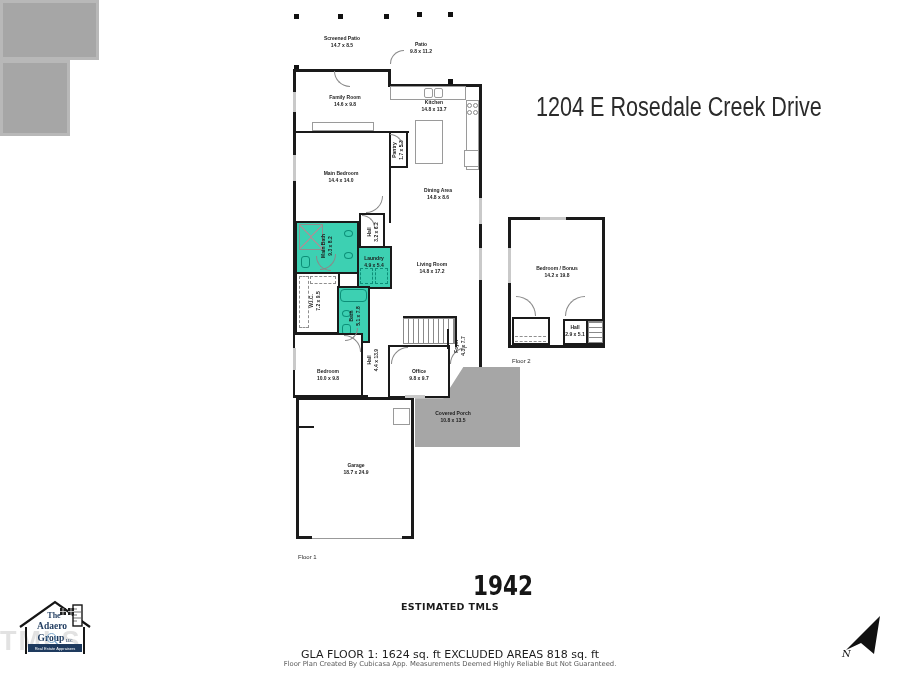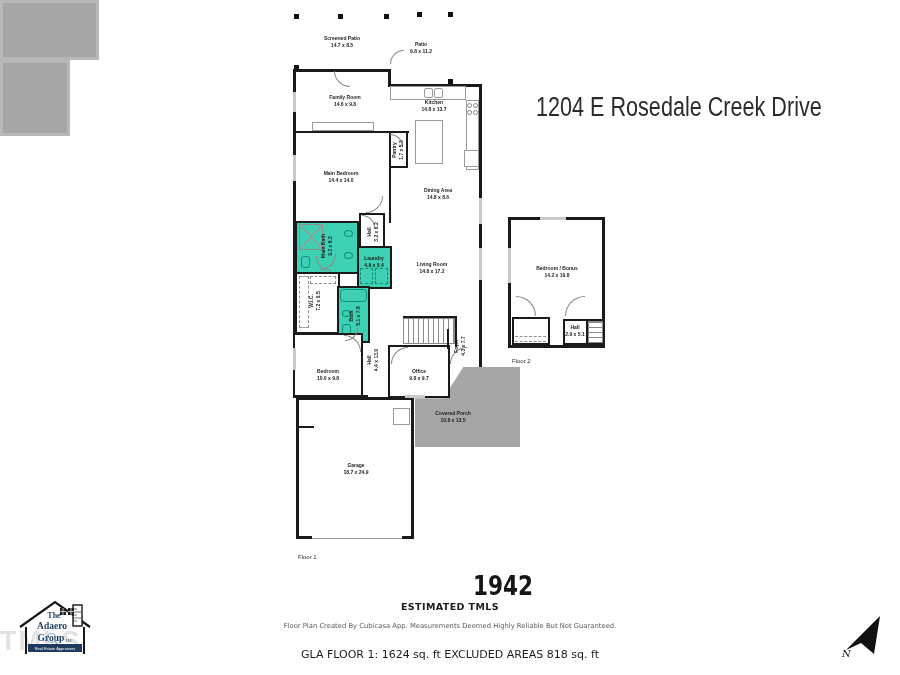--- a/index.html
+++ b/index.html
@@ -42,21 +42,21 @@
     transform:scaleX(0.8);transform-origin:left top;letter-spacing:0px;}
   .bignum{position:absolute;left:403px;top:570px;width:200px;text-align:center;font-size:27px;
     font-weight:bold;color:#161616;transform:scaleX(0.8);transform-origin:center top;
     font-family:"DejaVu Sans", sans-serif;}
   .sumline{position:absolute;left:150px;width:600px;text-align:center;color:#1c1c1c;
     font-family:"DejaVu Sans", sans-serif;}
   .sumhead{top:601px;font-size:9.5px;font-weight:bold;letter-spacing:0.4px;}
   .l1{top:648px;font-size:11px;}
   .l2{top:624px;font-size:9px;}
   .l3{top:635px;font-size:9px;}
-  .disc{top:622px;font-size:6.8px;color:#5a5a5a;}
+  .disc{top:660px;font-size:6.8px;color:#5a5a5a;}
 
   
   .watermark{position:absolute;left:0px;top:626px;font-size:27px;font-weight:bold;color:#e2e2e2;
     letter-spacing:2px;z-index:1;}
   .logo{position:absolute;left:16px;top:596px;z-index:2;}
   .compass{position:absolute;left:836px;top:610px;z-index:2;}
 </style>
 </head>
 <body>
 

